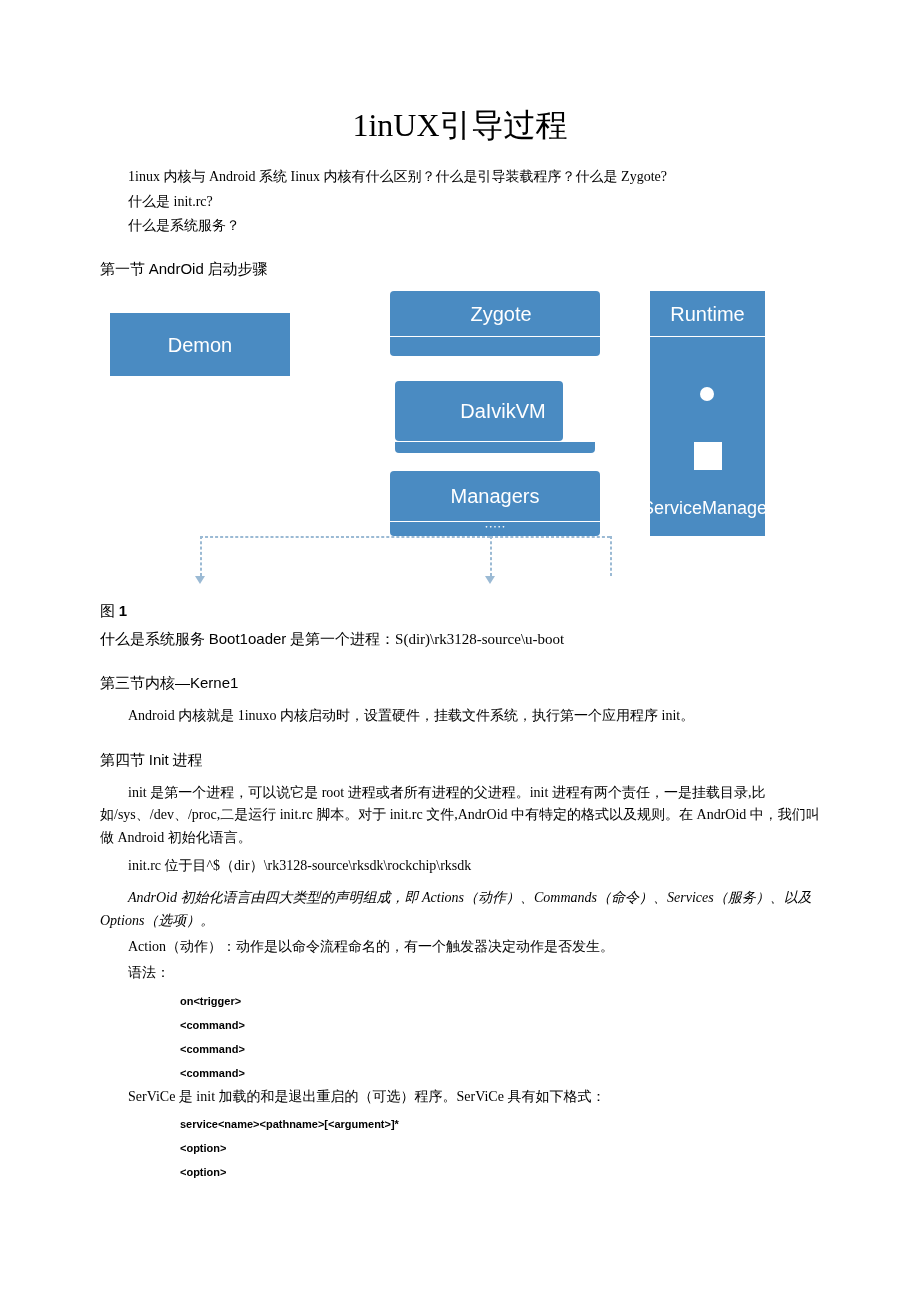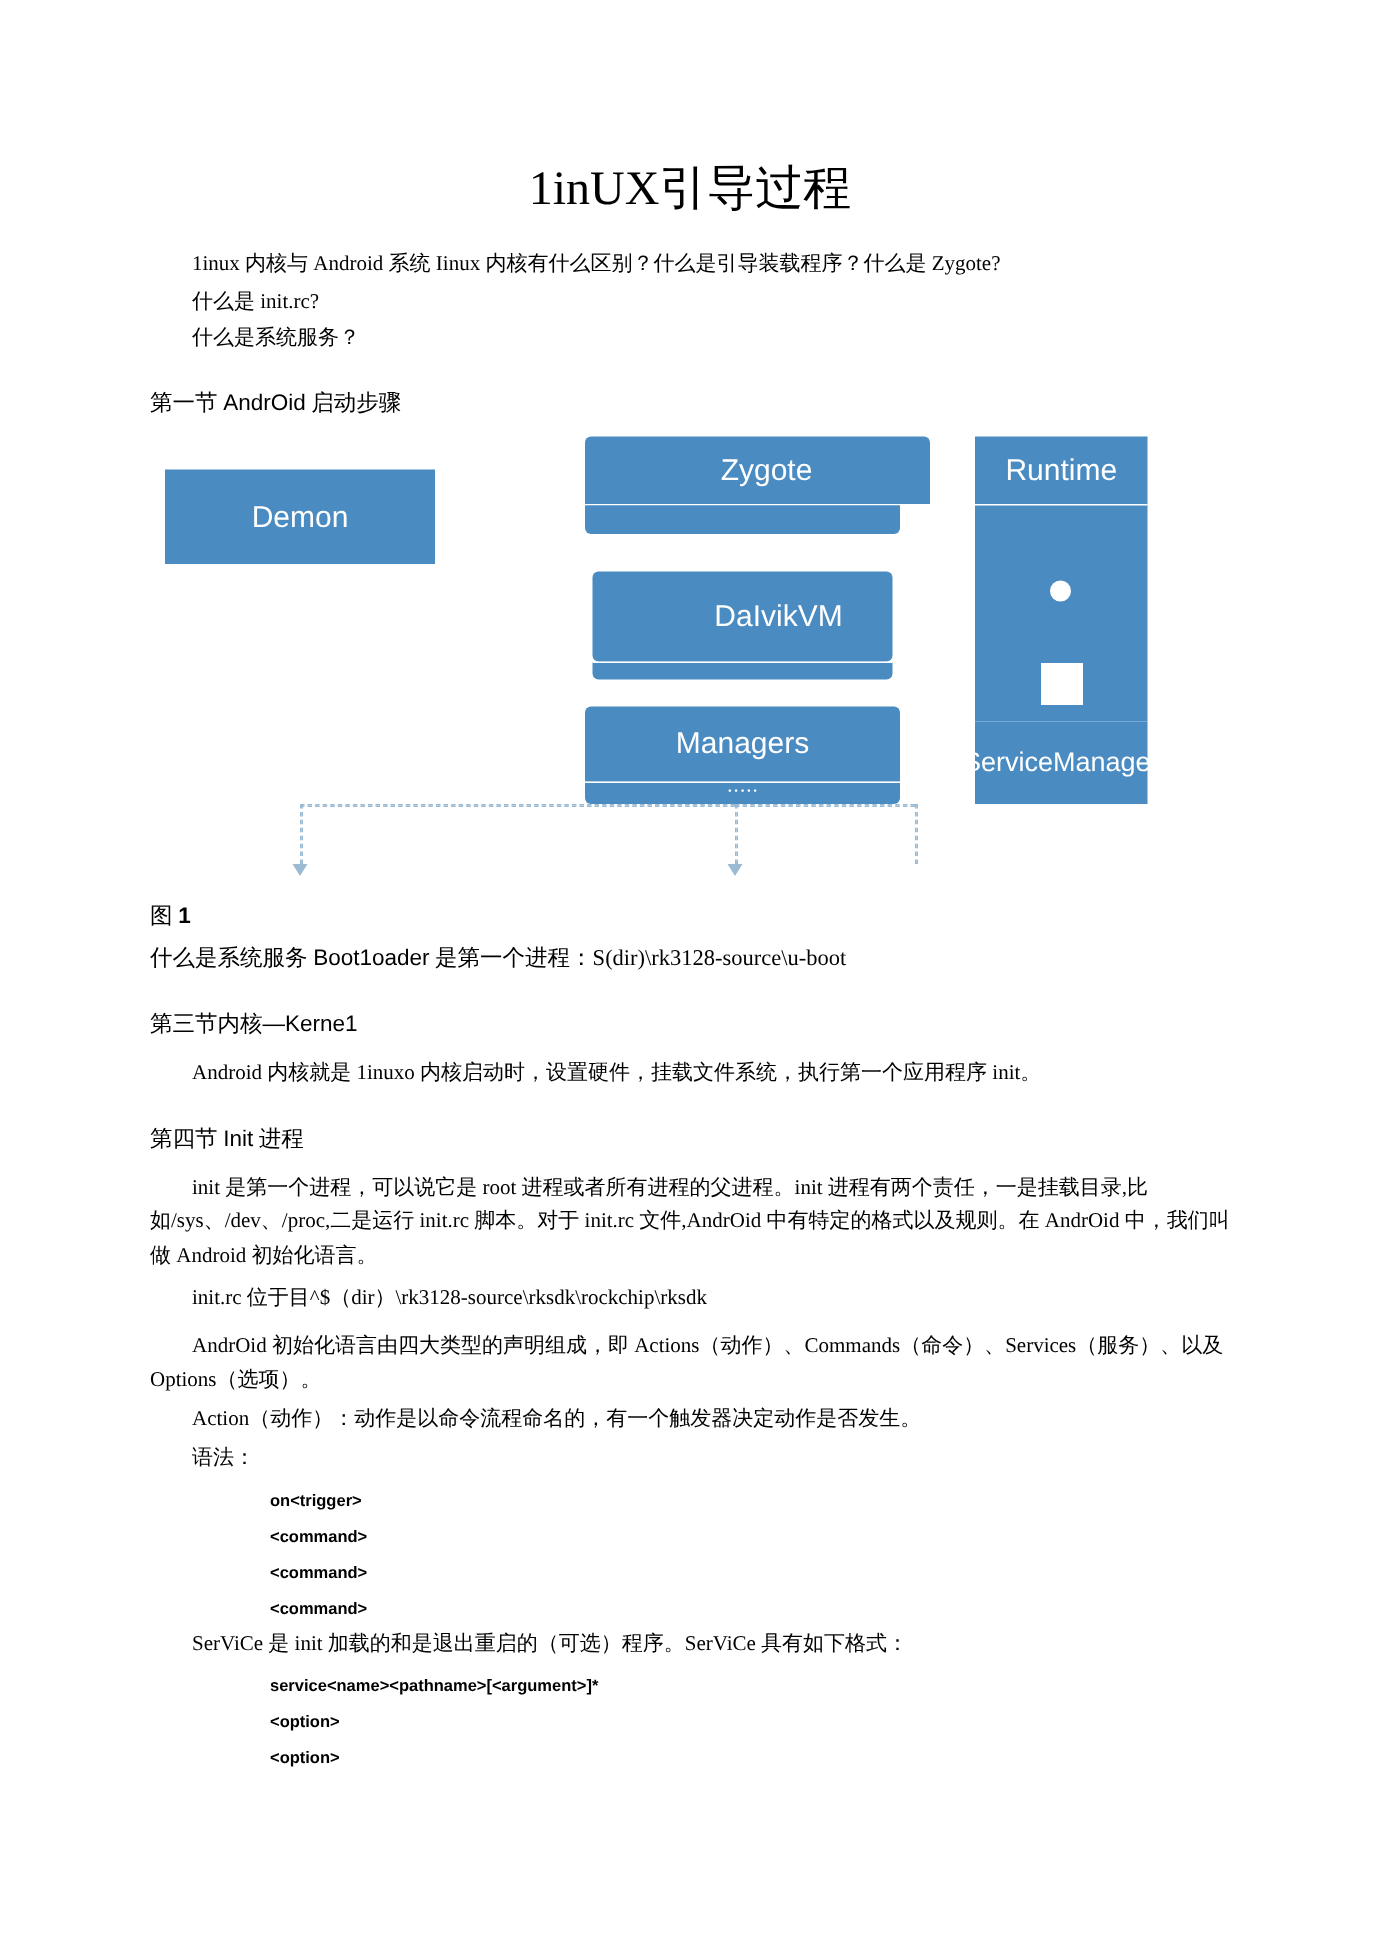--- a/index.html
+++ b/index.html
@@ -45,23 +45,23 @@
       background: #4a8bc2;
       color: #fff;
       display: flex;
       align-items: center;
       justify-content: center;
       font-family: "Segoe UI", Arial, sans-serif;
       font-size: 20px;
       font-weight: 300;
     }
     .demon { left: 10px; top: 22px; width: 180px; height: 63px; }
-    .zygote { left: 290px; top: 0; width: 230px; height: 45px; border-radius: 4px 4px 0 0; padding-left: 12px; }
+    .zygote { left: 290px; top: 0; width: 210px; height: 45px; border-radius: 4px 4px 0 0; padding-left: 12px; }
     .zsep { position: absolute; left: 290px; top: 45px; width: 210px; height: 20px; background: #4a8bc2; border-top: 1px solid #fff; border-radius: 0 0 4px 4px; }
-    .dalvik { left: 295px; top: 90px; width: 200px; height: 60px; border-radius: 4px; padding-left: 48px; }
+    .dalvik { left: 295px; top: 90px; width: 168px; height: 60px; border-radius: 4px; padding-left: 48px; }
     .dsep { position: absolute; left: 295px; top: 150px; width: 200px; height: 12px; background: #4a8bc2; border-top: 1px solid #fff; border-radius: 0 0 4px 4px; }
     .managers { left: 290px; top: 180px; width: 210px; height: 50px; border-radius: 4px 4px 0 0; }
     .msep { position: absolute; left: 290px; top: 230px; width: 210px; height: 15px; background: #4a8bc2; border-top: 1px solid #fff; font-size: 7px; color:#fff; text-align:center; border-radius: 0 0 4px 4px; }
     .runtime { left: 550px; top: 0; width: 115px; height: 45px; }
     .rcol { position: absolute; left: 550px; top: 45px; width: 115px; height: 145px; background: #4a8bc2; border-top: 1px solid #fff; }
     .rcol .dot { width:14px; height:14px; background:#fff; border-radius:50%; position:absolute; left:50px; top:50px; }
     .rcol .sq { width:28px; height:28px; background:#fff; position:absolute; left:44px; top:105px; }
     .svcmgr { left: 550px; top: 190px; width: 115px; height: 55px; font-size:18px; flex-direction: row; line-height:1.2; }
     .dashline { position:absolute; border:1px dashed #9bbad4; }
     .arrow-down { position:absolute; width:0; height:0; border-left:5px solid transparent; border-right:5px solid transparent; border-top:8px solid #9bbad4; }
@@ -118,21 +118,21 @@
 <div class="section-hdr">
   <span>第三节内核</span><span class="bold">—Kerne1</span>
 </div>
 <div class="body-p">Android 内核就是 1inuxo 内核启动时，设置硬件，挂载文件系统，执行第一个应用程序 init。</div>
 
 <div class="section-hdr">
   <span>第四节 </span><span class="bold">Init</span><span> 进程</span>
 </div>
 <div class="body-p" style="margin-left:0; text-indent:28px;">init 是第一个进程，可以说它是 root 进程或者所有进程的父进程。init 进程有两个责任，一是挂载目录,比如/sys、/dev、/proc,二是运行 init.rc 脚本。对于 init.rc 文件,AndrOid 中有特定的格式以及规则。在 AndrOid 中，我们叫做 Android 初始化语言。</div>
 <div class="body-p" style="margin-top:6px;">init.rc 位于目^$（dir）\rk3128-source\rksdk\rockchip\rksdk</div>
-<div class="body-p" style="margin-left:0; text-indent:28px; margin-top:10px;">AndrOid 初始化语言由四大类型的声明组成，即 Actions（动作）、Commands（命令）、Services（服务）、以及 Options（选项）。</div>
+<div class="body-p" style="margin-left:0; text-indent:28px; margin-top:10px;font-style:italic;">AndrOid 初始化语言由四大类型的声明组成，即 Actions（动作）、Commands（命令）、Services（服务）、以及 Options（选项）。</div>
 <div class="body-p">Action（动作）：动作是以命令流程命名的，有一个触发器决定动作是否发生。</div>
 <div class="body-p">语法：</div>
 
 <div class="code-block">
   <div>on&lt;trigger&gt;</div>
   <div>&lt;command&gt;</div>
   <div>&lt;command&gt;</div>
   <div>&lt;command&gt;</div>
 </div>
 

